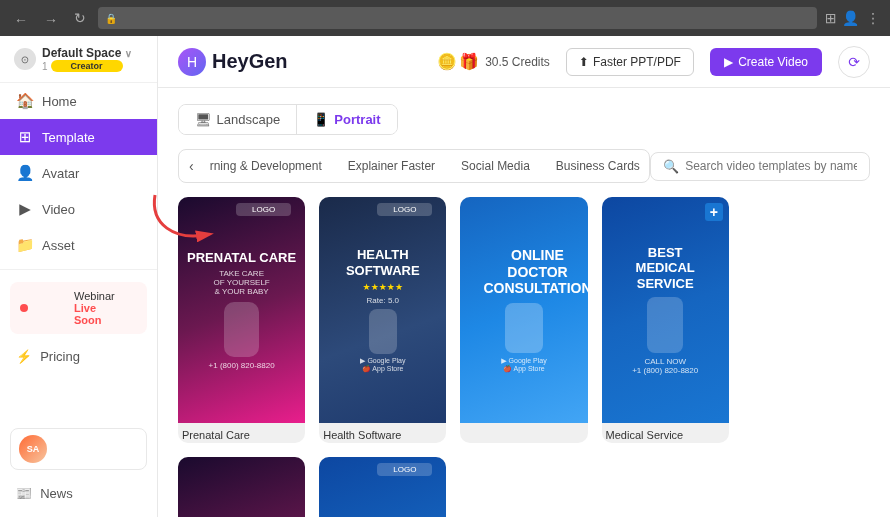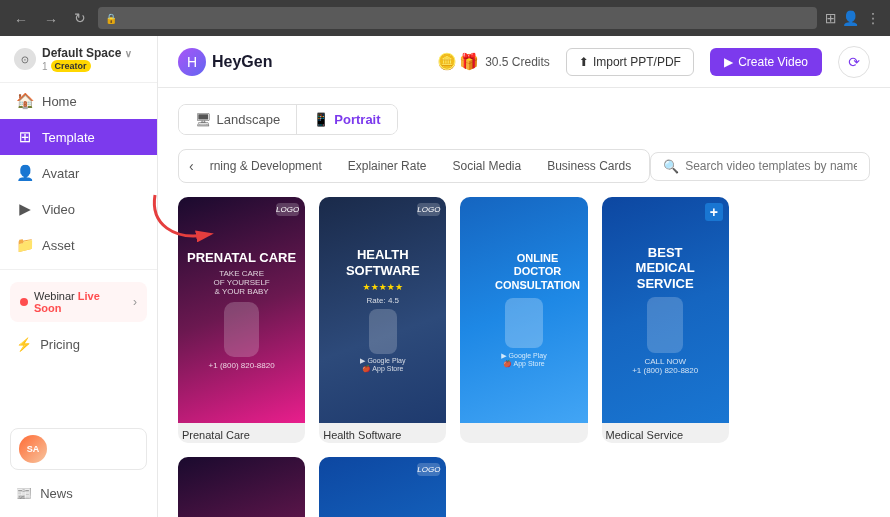--- a/index.html
+++ b/index.html
@@ -71,21 +71,21 @@
     }
     .space-avatar {
       width: 22px; height: 22px; border-radius: 50%;
       background: #e0e0e0;
       display: flex; align-items: center; justify-content: center;
       font-size: 10px; color: #666;
     }
     .space-info { flex: 1; }
     .space-name { font-size: 12px; font-weight: 600; color: #333; }
     .space-meta { font-size: 10px; color: #999; display: flex; align-items: center; gap: 3px; }
-    .creator-badge { background: #ffd700; color: #333; font-size: 9px; padding: 1px 4px; border-radius: 8px; font-weight: 600; }
+    .creator-badge { background: #ffd700; color: #333; font-size: 9px; padding: 1px 20px; border-radius: 8px; font-weight: 600; }
     .chevron-icon { color: #999; font-size: 10px; }
 
     .nav-item {
       display: flex; align-items: center; gap: 8px;
       padding: 9px 16px;
       cursor: pointer;
       font-size: 13px;
       color: #555;
       border-radius: 0;
       transition: background 0.15s;
@@ -97,20 +97,21 @@
 
     .webinar-banner {
       margin: 6px 10px;
       background: #fff5f5;
       border-radius: 8px;
       padding: 8px 10px;
       display: flex;
       align-items: center;
       justify-content: space-between;
       cursor: pointer;
+      gap: 40px;
     }
     .webinar-dot { width: 8px; height: 8px; background: #ff4d4f; border-radius: 50%; flex-shrink: 0; }
     .webinar-text { font-size: 11px; color: #333; margin: 0 6px; flex: 1; }
     .webinar-live { color: #ff4d4f; font-weight: 600; }
     .webinar-arrow { color: #999; font-size: 12px; }
 
     .pricing-item {
       display: flex; align-items: center; gap: 8px;
       padding: 9px 16px;
       cursor: pointer;
@@ -147,21 +148,21 @@
       gap: 16px;
       flex-shrink: 0;
     }
     .heygen-logo { display: flex; align-items: center; gap: 6px; }
     .heygen-logo-icon {
       width: 28px; height: 28px; border-radius: 50%;
       background: linear-gradient(135deg, #a855f7, #6366f1);
       display: flex; align-items: center; justify-content: center;
       font-size: 14px; color: #fff;
     }
-    .heygen-logo-text { font-size: 16px; font-weight: 700; color: #1a1a2e; }
+    .heygen-logo-text { font-size: 20px; font-weight: 700; color: #1a1a2e; }
     .header-tagline { font-size: 12px; color: #7c3aed; font-weight: 500; }
     .header-spacer { flex: 1; }
     .credits-badge {
       display: flex; align-items: center; gap: 6px;
       font-size: 12px; color: #555; font-weight: 500;
     }
     .credits-icons { display: flex; gap: 2px; }
     .credit-coin { font-size: 16px; }
     .import-btn {
       border: 1px solid #d0d0d0;
@@ -302,24 +303,24 @@
       padding: 8px;
       position: relative;
     }
     .thumb-title {
       font-size: 13px; font-weight: 800; color: #fff;
       text-align: center; line-height: 1.2;
       text-transform: uppercase;
     }
     .thumb-subtitle { font-size: 8px; color: rgba(255,255,255,0.8); text-align: center; margin-top: 4px; }
     .thumb-badge {
-      position: absolute; top: 6px; right: 6px;
+      position: absolute; top: 6px; right: 14px;
       background: rgba(255,255,255,0.2);
-      border-radius: 4px; padding: 2px 0;
-      font-size: 8px; color: #fff; font-style: italic;
+      border-radius: 4px; padding: 2px 16px;
+      font-size: 8px; color: #fff;
     }
     .plus-icon {
       position: absolute; top: 6px; right: 6px;
       width: 18px; height: 18px;
       background: #1976d2; border-radius: 3px;
       display: flex; align-items: center; justify-content: center;
       color: #fff; font-size: 14px; font-weight: 700;
     }
     .stars { color: #ffd700; font-size: 9px; margin-top: 4px; }
 
@@ -426,21 +427,21 @@
       <div class="header-spacer"></div>
       <div class="credits-badge">
         <div class="credits-icons">
           <span class="credit-coin">🪙</span>
           <span class="credit-coin">🎁</span>
         </div>
         <span>30.5 Credits</span>
       </div>
       <button class="import-btn">
         <span>⬆</span>
-        <span>Import PPT/PDF</span>
+        <span>Faster PPT/PDF</span>
       </button>
       <button class="create-btn">
         <span>▶</span>
         <span>Create Video</span>
       </button>
       <button class="refresh-btn">⟳</button>
     </div>
 
     <div class="main-content">
 
@@ -457,21 +458,21 @@
       </div>
 
       <div class="filter-search-row">
         <div class="category-tabs-wrapper">
           <button class="cat-prev-btn">‹</button>
           <div class="category-tabs">
             <button class="cat-tab">
               <span>rning &amp; Development</span>
             </button>
             <button class="cat-tab">
-              <span>Explainer Rate</span>
+              <span>Explainer Faster</span>
             </button>
             <button class="cat-tab">
               <span>Social Media</span>
             </button>
             <button class="cat-tab">
               <span>Business Cards</span>
             </button>
 
           </div>
         </div>
@@ -495,34 +496,34 @@
           </div>
           <div class="template-label">Prenatal Care</div>
         </div>
 
         <div class="template-card">
           <div class="template-thumb thumb-health">
             <div class="thumb-content">
               <div class="thumb-badge">LOGO</div>
               <div class="thumb-title">HEALTH<br>SOFTWARE</div>
               <div class="stars">★★★★★</div>
-              <div class="thumb-subtitle">Rate: 4.5</div>
+              <div class="thumb-subtitle">Rate: 5.0</div>
               <div style="width:28px;height:45px;background:rgba(255,255,255,0.2);border-radius:8px;margin-top:4px;"></div>
               <div class="thumb-subtitle" style="font-size:7px;margin-top:3px;">
                 ▶ Google Play<br>🍎 App Store
               </div>
             </div>
           </div>
           <div class="template-label">Health Software</div>
         </div>
 
         <div class="template-card">
           <div class="template-thumb thumb-doctor">
             <div class="thumb-content">
-              <div class="thumb-title" style="font-size:11px;margin-left:27px;">ONLINE<br>DOCTOR<br>CONSULTATION</div>
+              <div class="thumb-title" style="font-size:14px;margin-left:27px;">ONLINE<br>DOCTOR<br>CONSULTATION</div>
               <div style="width:38px;height:50px;background:rgba(255,255,255,0.25);border-radius:8px;margin-top:6px;"></div>
               <div class="thumb-subtitle" style="font-size:7px;margin-top:4px;">
                 ▶ Google Play<br>🍎 App Store
               </div>
             </div>
           </div>
         </div>
 
         <div class="template-card">
           <div class="template-thumb thumb-medical">

